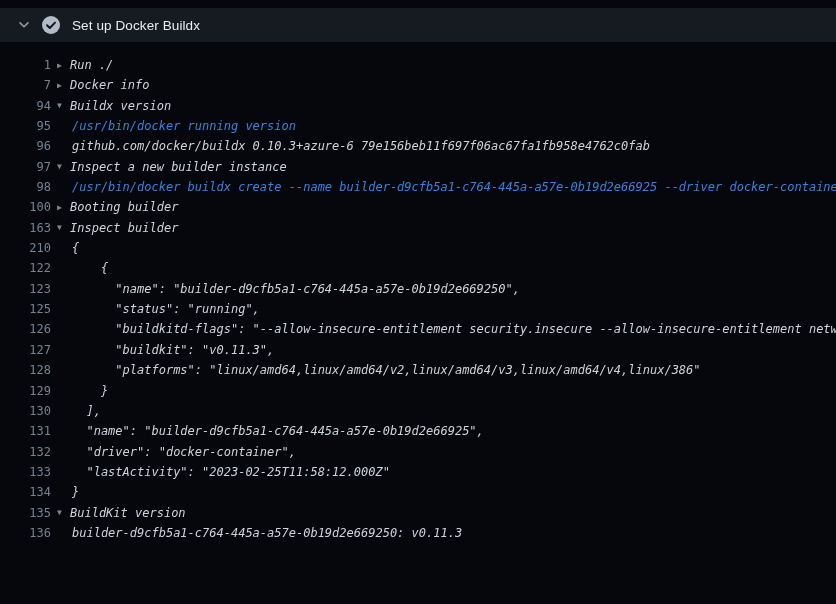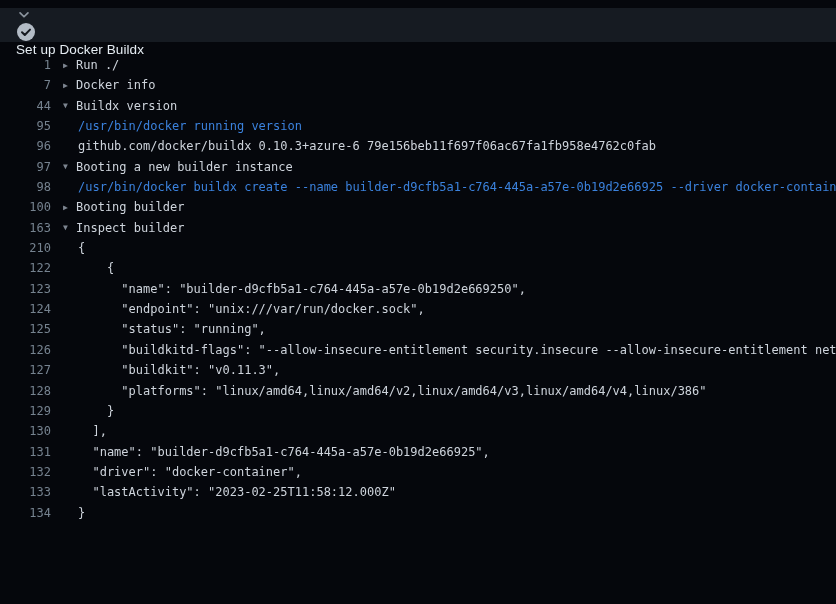--- a/index.html
+++ b/index.html
@@ -10,40 +10,40 @@
   *{box-sizing:border-box;}
   html,body{margin:0;padding:0;}
   body{
     width:836px;height:604px;overflow:hidden;
     background:var(--body-bg);
     font-family:"Liberation Sans", sans-serif;
   }
   .step-header{
     margin-top:8px;height:34px;width:836px;
     background:var(--header-bg);
-    display:flex;align-items:flex-start;
-    padding-left:16px;cursor:pointer;flex-direction:column;
+    display:flex;align-items:center;
+    padding-left:16px;cursor:pointer;
   }
   .chevron{width:16px;height:16px;display:inline-flex;align-items:center;justify-content:center;margin-right:9px;}
   .check{width:20px;height:20px;display:inline-flex;align-items:center;justify-content:center;margin-right:11px;}
   .step-title{
     color:var(--title);font-size:13.5px;font-weight:500;letter-spacing:.1px;
   }
   .log{
     padding-top:13px;
     font-family:"DejaVu Sans Mono", monospace;
     font-size:12px;line-height:20.35px;
     color:var(--text);
   }
   .row{display:flex;white-space:pre;height:20.35px;}
   .ln{
     flex:none;width:51px;text-align:right;
     color:var(--line-number);cursor:pointer;user-select:none;
   }
-  .lc{margin-left:12px;overflow:hidden;flex:1 1 auto;}
+  .lc{margin-left:6px;overflow:hidden;flex:1 1 auto;font-style:italic;}
   .lc.group{cursor:pointer;}
   .lc.command{color:var(--command-blue);}
   .lc.output,.lc.command{padding-left:15px;}
   .arrow{
     display:inline-block;width:13px;font-size:8px;color:var(--arrow-gray);
     position:relative;top:-1.5px;
   }
 </style>
 </head>
 <body>
@@ -59,34 +59,35 @@
       <circle cx="10" cy="10" r="9" fill="var(--check-circle-fill)"></circle>
       <path d="M6 10.2 L8.8 13 L14 7.6" fill="none" stroke="var(--check-mark)" stroke-width="2" stroke-linecap="round" stroke-linejoin="round"></path>
     </svg>
   </span>
   <span class="step-title">Set up Docker Buildx</span>
 </div>
 
 <div class="log" id="log">
     <div class="row"><span class="ln">1</span><span class="lc group"><span class="arrow">▶</span><span>Run ./</span></span></div>
     <div class="row"><span class="ln">7</span><span class="lc group"><span class="arrow">▶</span><span>Docker info</span></span></div>
-    <div class="row"><span class="ln">44</span><span class="lc group"><span class="arrow">▼</span><span>Buildx version</span></span></div>
+    <div class="row"><span class="ln">94</span><span class="lc group"><span class="arrow">▼</span><span>Buildx version</span></span></div>
     <div class="row"><span class="ln">95</span><span class="lc command">/usr/bin/docker running version</span></div>
     <div class="row"><span class="ln">96</span><span class="lc output">github.com/docker/buildx 0.10.3+azure-6 79e156beb11f697f06ac67fa1fb958e4762c0fab</span></div>
-    <div class="row"><span class="ln">97</span><span class="lc group"><span class="arrow">▼</span><span>Booting a new builder instance</span></span></div>
+    <div class="row"><span class="ln">97</span><span class="lc group"><span class="arrow">▼</span><span>Inspect a new builder instance</span></span></div>
     <div class="row"><span class="ln">98</span><span class="lc command">/usr/bin/docker buildx create --name builder-d9cfb5a1-c764-445a-a57e-0b19d2e66925 --driver docker-container</span></div>
     <div class="row"><span class="ln">100</span><span class="lc group"><span class="arrow">▶</span><span>Booting builder</span></span></div>
     <div class="row"><span class="ln">163</span><span class="lc group"><span class="arrow">▼</span><span>Inspect builder</span></span></div>
     <div class="row"><span class="ln">210</span><span class="lc output">{</span></div>
     <div class="row"><span class="ln">122</span><span class="lc output">    {</span></div>
     <div class="row"><span class="ln">123</span><span class="lc output">      "name": "builder-d9cfb5a1-c764-445a-a57e-0b19d2e669250",</span></div>
-    <div class="row"><span class="ln">124</span><span class="lc output">      "endpoint": "unix:///var/run/docker.sock",</span></div>
     <div class="row"><span class="ln">125</span><span class="lc output">      "status": "running",</span></div>
     <div class="row"><span class="ln">126</span><span class="lc output">      "buildkitd-flags": "--allow-insecure-entitlement security.insecure --allow-insecure-entitlement network.host",</span></div>
     <div class="row"><span class="ln">127</span><span class="lc output">      "buildkit": "v0.11.3",</span></div>
     <div class="row"><span class="ln">128</span><span class="lc output">      "platforms": "linux/amd64,linux/amd64/v2,linux/amd64/v3,linux/amd64/v4,linux/386"</span></div>
     <div class="row"><span class="ln">129</span><span class="lc output">    }</span></div>
     <div class="row"><span class="ln">130</span><span class="lc output">  ],</span></div>
     <div class="row"><span class="ln">131</span><span class="lc output">  "name": "builder-d9cfb5a1-c764-445a-a57e-0b19d2e66925",</span></div>
     <div class="row"><span class="ln">132</span><span class="lc output">  "driver": "docker-container",</span></div>
     <div class="row"><span class="ln">133</span><span class="lc output">  "lastActivity": "2023-02-25T11:58:12.000Z"</span></div>
     <div class="row"><span class="ln">134</span><span class="lc output">}</span></div>
+    <div class="row"><span class="ln">135</span><span class="lc group"><span class="arrow">▼</span><span>BuildKit version</span></span></div>
+    <div class="row"><span class="ln">136</span><span class="lc output">builder-d9cfb5a1-c764-445a-a57e-0b19d2e669250: v0.11.3</span></div>
   </div>
 
 </body></html>

